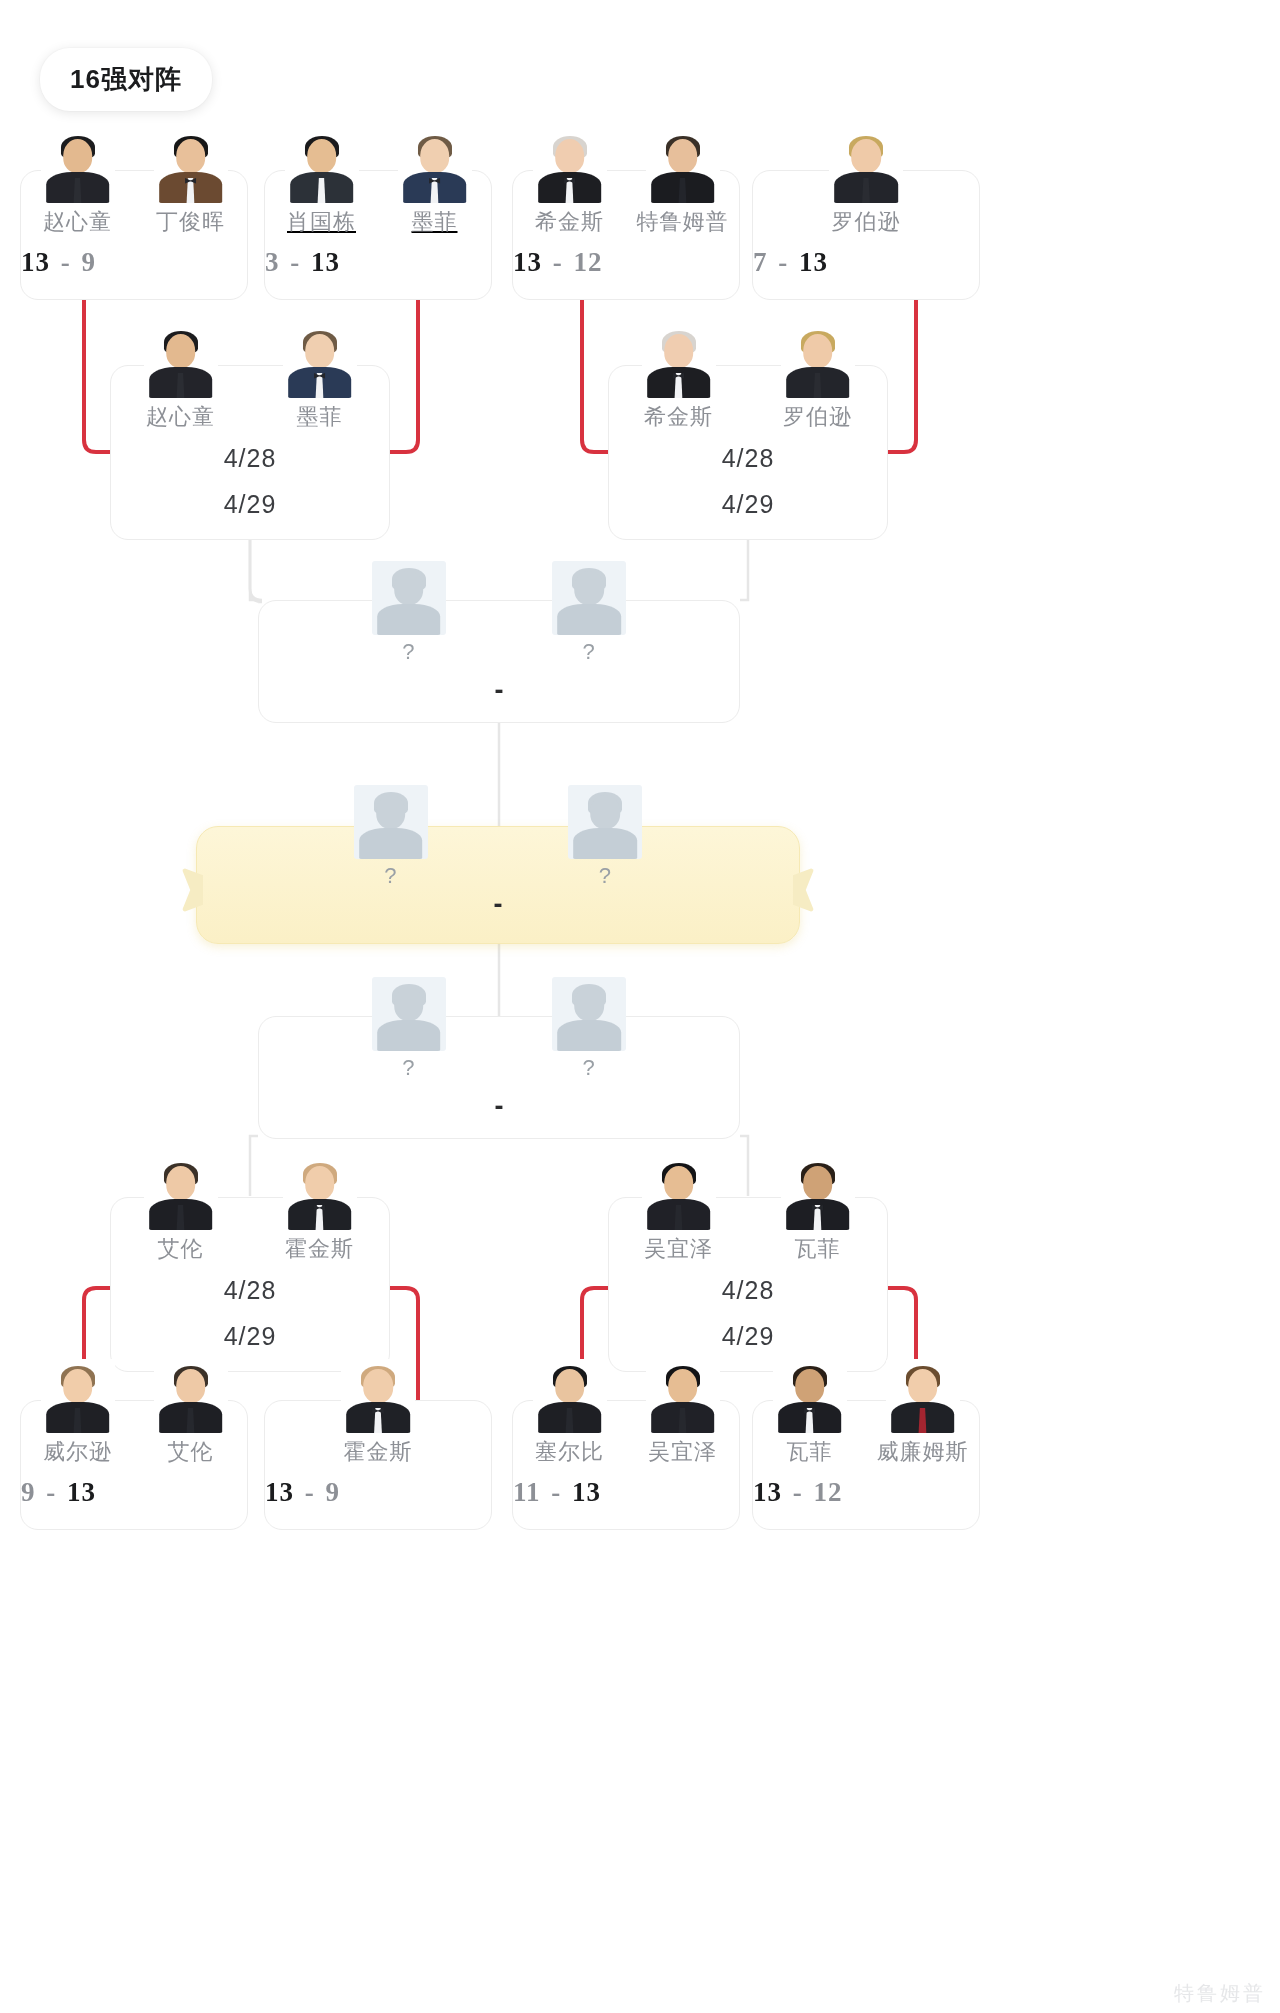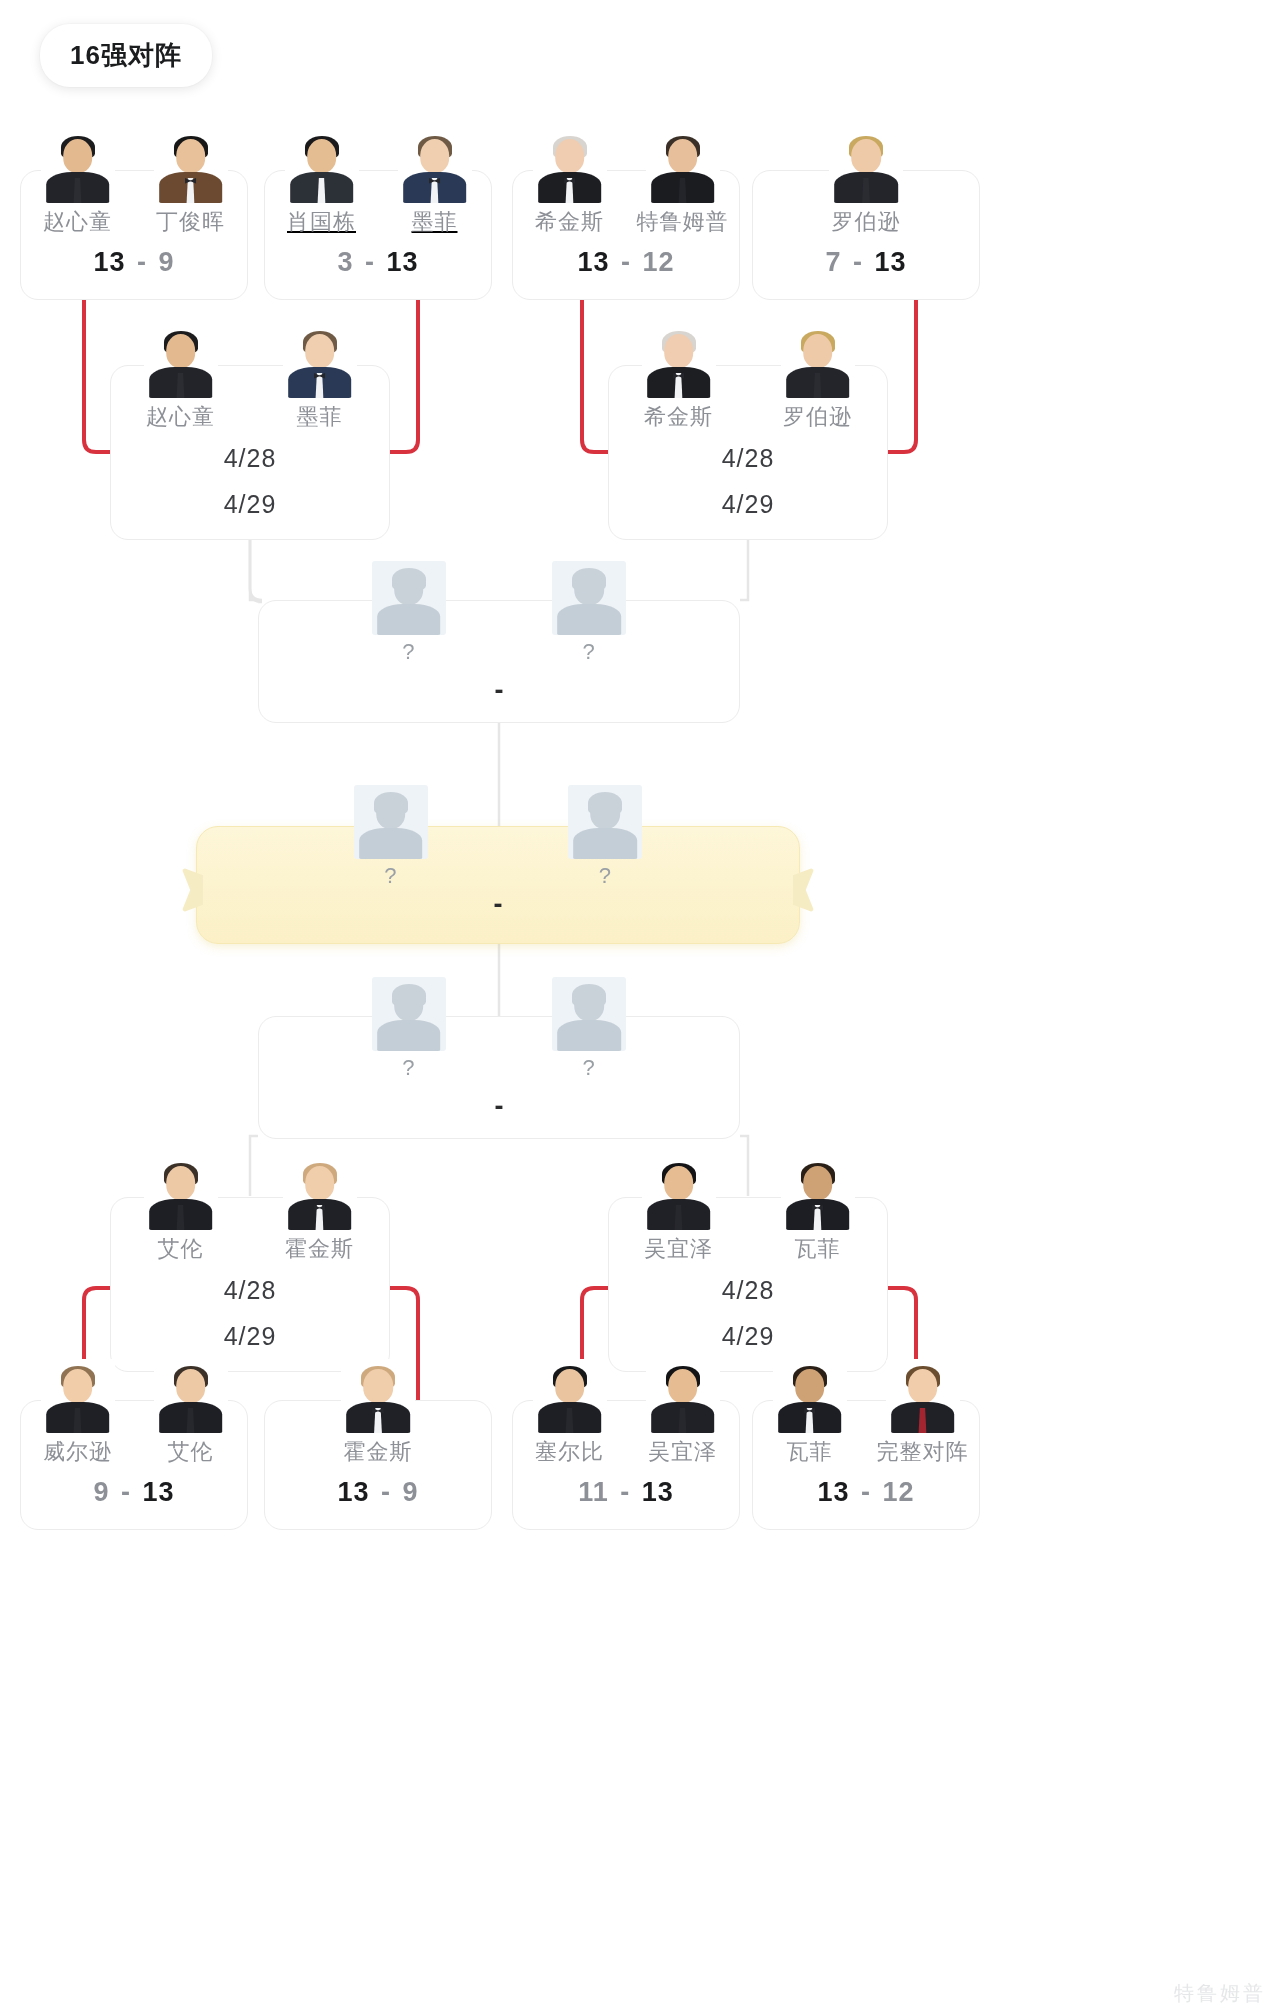--- a/index.html
+++ b/index.html
@@ -14,21 +14,21 @@
     position: relative;
     width: 1280px;
     height: 2013px;
     background: #ffffff;
   }
 
   
   .tabbar {
     position: absolute;
     left: 40px;
-    top: 24px;
+    top: 48px;
     display: flex;
     align-items: flex-end;
     z-index: 60;
   }
   .tab {
     font-size: 26px;
     font-weight: bold;
     letter-spacing: 1px;
     padding: 14px 30px;
     border-radius: 30px;
@@ -104,24 +104,25 @@
     letter-spacing: 1px;
     margin-top: 4px;
     white-space: nowrap;
   }
   .pname.q { color: #9aa0a6; font-size: 22px; }
 
   
   .scorerow {
     position: absolute;
     left: 0; right: 0;
-    text-align: center;
+    text-align: left;
     font-size: 27px;
     font-weight: bold;
     letter-spacing: 1px;
+    font-family: Liberation Serif, serif;
   }
   .s-win  { color: #1b1c1e; }
   .s-lose { color: #8d9096; }
   .s-sep  { color: #8d9096; margin: 0 3px; font-weight: bold; }
   .daterow {
     position: absolute;
     left: 0; right: 0;
     text-align: center;
     font-size: 25px;
     color: #3c3e42;
@@ -641,21 +642,21 @@
       </div>
       <div class="player">
         <div class="avatar">
           <div class="ph">
               <div class="hair" style="background:#6b4d2f"></div>
               <div class="head" style="background:#f1cdab"></div>
               <div class="body" style="background:#1f2126"></div>
               <div class="shirt" style="background:#a32530"></div>
             </div>
         </div>
-        <div class="pname">完整对阵</div>
+        <div class="pname">威廉姆斯</div>
       </div>
     </div>
     <div class="scorerow" style="top:76px;">
       <span class="s-win">13</span>
       <span class="s-sep">-</span>
       <span class="s-lose">12</span>
     </div>
   </div>
 
   <div class="watermark">特鲁姆普</div>

